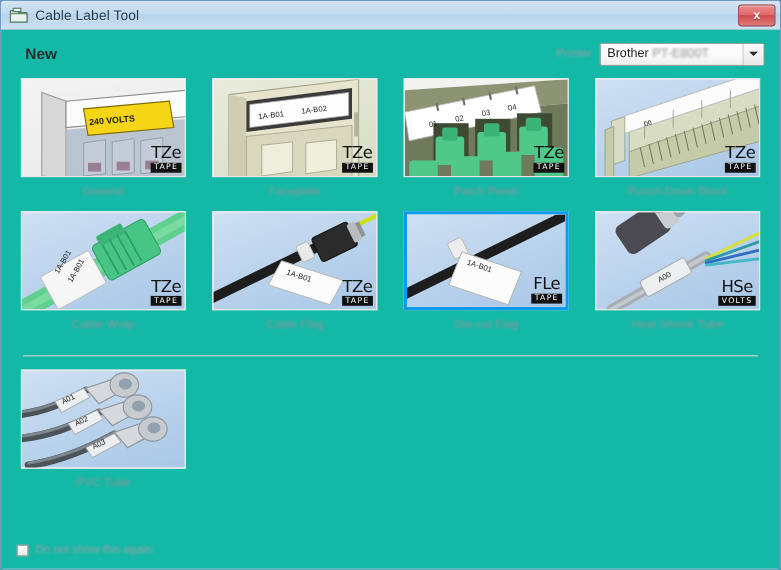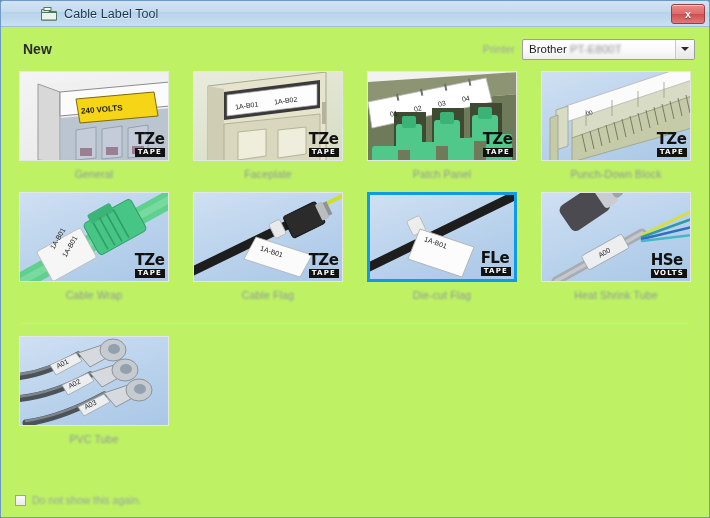--- a/index.html
+++ b/index.html
@@ -16,54 +16,54 @@
     background:#f2f2f2;
     display:flex;flex-direction:column;
     box-shadow:inset 0 0 0 1px rgba(255,255,255,.6);
   }
   
   .titlebar{
     height:25px;flex:0 0 25px;
     background:linear-gradient(to bottom,#d2e3f3 0%,#c3daef 45%,#b6d2ea 46%,#cae0f3 100%);
     border-bottom:1px solid #9cbcd8;
     border-radius:3px 3px 0 0;
-    display:flex;align-items:center;position:relative;padding-left:32px;
+    display:flex;align-items:center;position:relative;
   }
   .title-icon{width:18px;height:16px;margin-left:7px;margin-right:6px;flex:0 0 18px;}
   .title-text{
     font-size:12.5px;color:#16334d;letter-spacing:.1px;
     text-shadow:0 1px 0 rgba(255,255,255,.75);
   }
   .close-btn{
     position:absolute;right:4px;top:3px;width:32px;height:18px;
     border:1px solid #9a3f3f;border-radius:3px;
     background:linear-gradient(to bottom,#e98b8b 0%,#de6b6b 48%,#cf4d4d 50%,#e07a7a 100%);
     box-shadow:inset 0 1px 0 rgba(255,255,255,.55);
     display:flex;align-items:center;justify-content:center;
     color:#fff;font-size:11px;font-weight:bold;
     text-shadow:0 1px 1px rgba(0,0,0,.45);
     cursor:pointer;
   }
   
   .client{
-    flex:1 1 auto;background:#bef264;position:relative;
+    flex:1 1 auto;background:#14b8a6;position:relative;
     display:flex;flex-direction:column;
   }
   .header-row{
     height:44px;flex:0 0 44px;display:flex;align-items:center;
     padding:0 14px 0 22px;box-sizing:border-box;
   }
   .page-title{font-size:14px;font-weight:bold;color:#2b2b2b;filter:blur(.35px);}
   .spacer{flex:1 1 auto;}
   .printer-label{
     font-size:10.5px;color:#9aa0a6;margin-right:7px;filter:blur(1.1px);
     letter-spacing:.2px;
   }
   .combo{
-    width:173px;height:21px;box-sizing:border-box;
+    width:150px;height:21px;box-sizing:border-box;
     border:1px solid #9d9d9d;border-radius:2px;
     background:linear-gradient(to bottom,#ffffff 0%,#fafafa 55%,#eeeeee 100%);
     display:flex;align-items:center;position:relative;cursor:pointer;
   }
   .combo-value{
     font-size:11.5px;color:#1d1d1d;padding-left:6px;white-space:nowrap;overflow:hidden;
   }
   .combo-value .blurred{filter:blur(1.6px);color:#8d8d8d;}
   .combo-arrow-zone{
     position:absolute;right:0;top:0;width:18px;height:100%;
@@ -92,21 +92,21 @@
     filter:blur(1.05px);letter-spacing:.15px;text-align:center;
   }
   
   .art{position:absolute;inset:0;}
   .bg-blue{background:linear-gradient(160deg,#cfe0f2 0%,#b9d2ec 55%,#a9c7e6 100%);}
   .bg-grey{background:linear-gradient(160deg,#f4f4f4 0%,#e8e8e8 100%);}
   .bg-green{background:linear-gradient(160deg,#e9ecdd 0%,#d6dcc4 100%);}
   .badge{
     position:absolute;right:3px;bottom:3px;
     font-family:"DejaVu Sans",sans-serif;
-    color:#111;font-weight:bold;line-height:1;text-align:left;
+    color:#111;font-weight:normal;line-height:1;text-align:center;
   }
   .badge .big{font-size:15px;letter-spacing:-.5px;display:block;}
   .badge .sub{
     display:block;background:#111;color:#fff;font-size:7px;letter-spacing:1.2px;
     padding:1px 3px;margin-top:1px;
   }
   .lbl-text{
     position:absolute;font-size:7px;color:#1a1a1a;white-space:nowrap;
     font-family:"Liberation Sans",sans-serif;
   }

